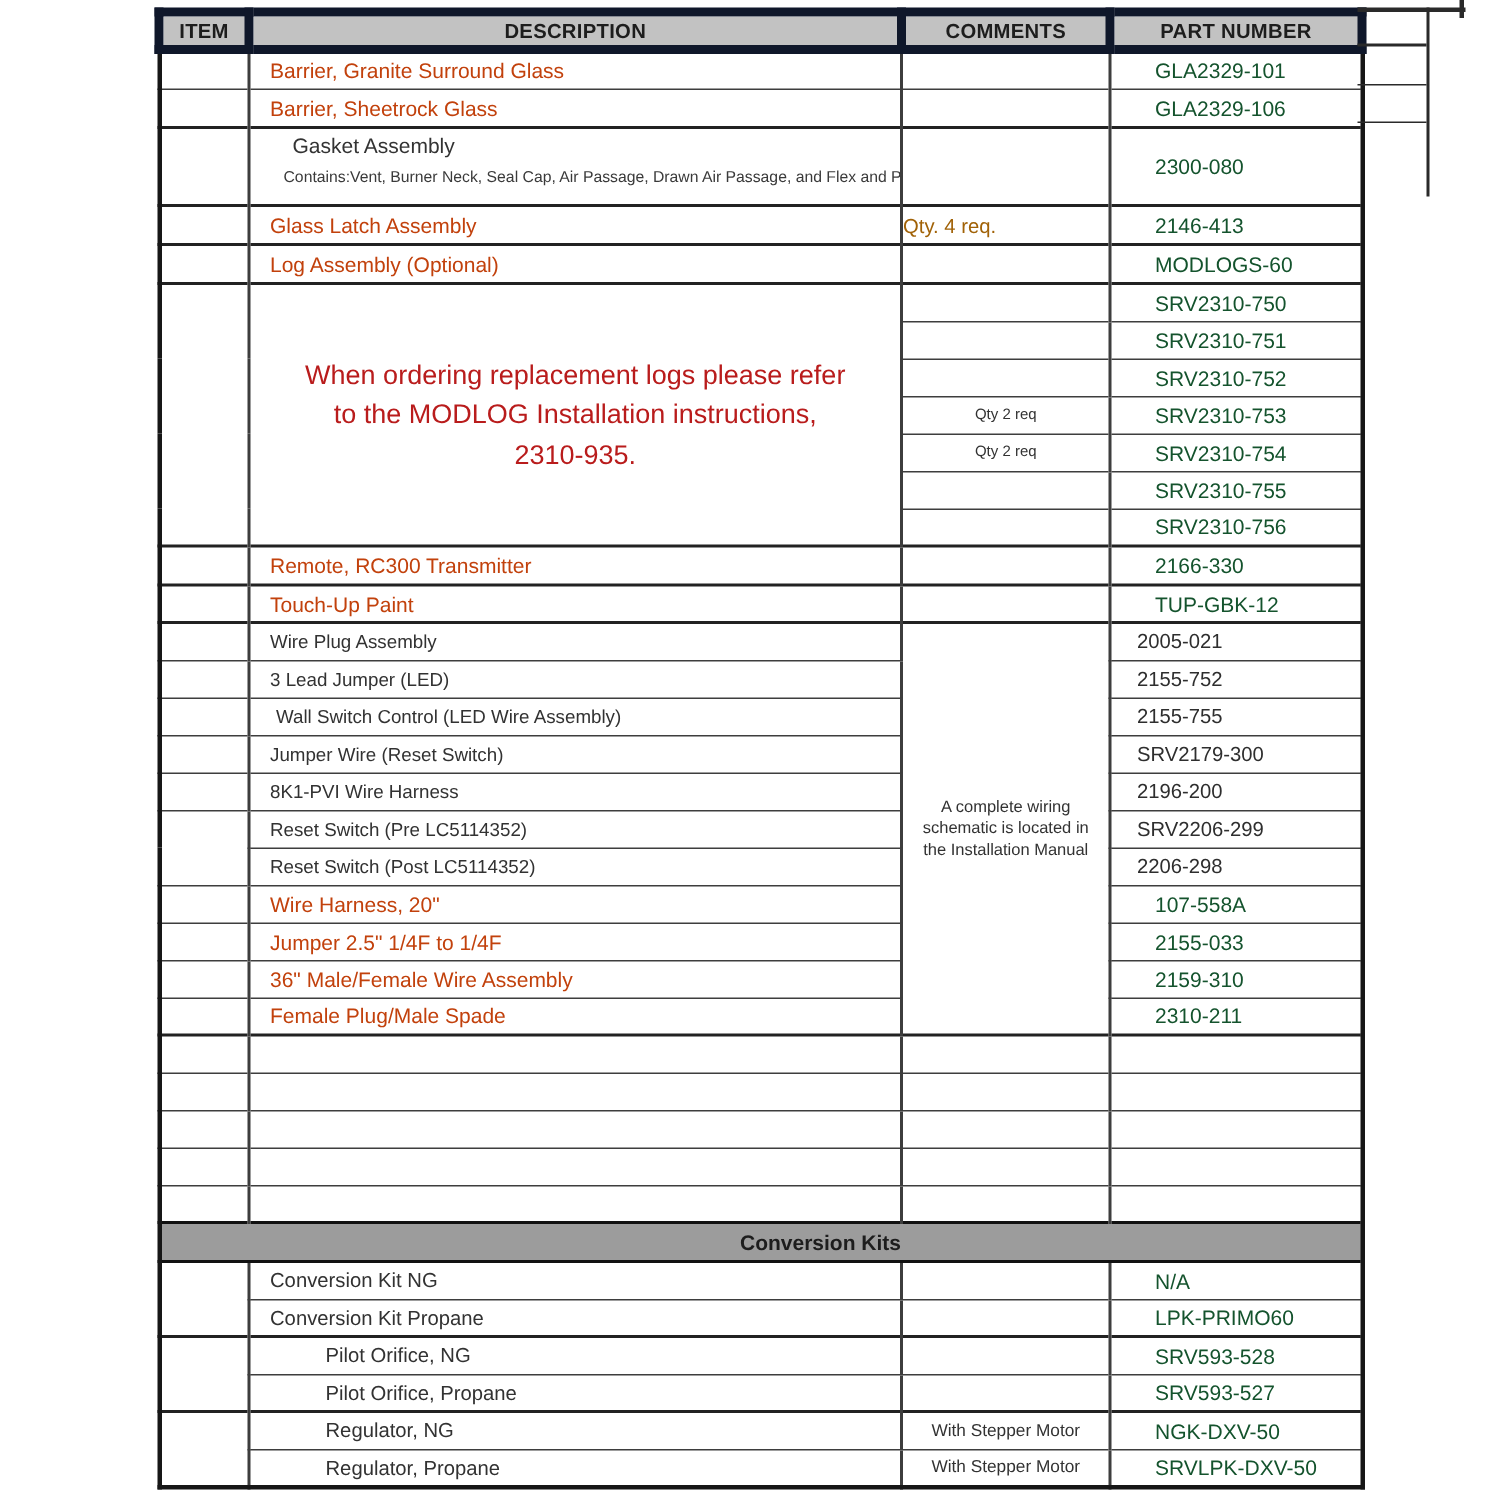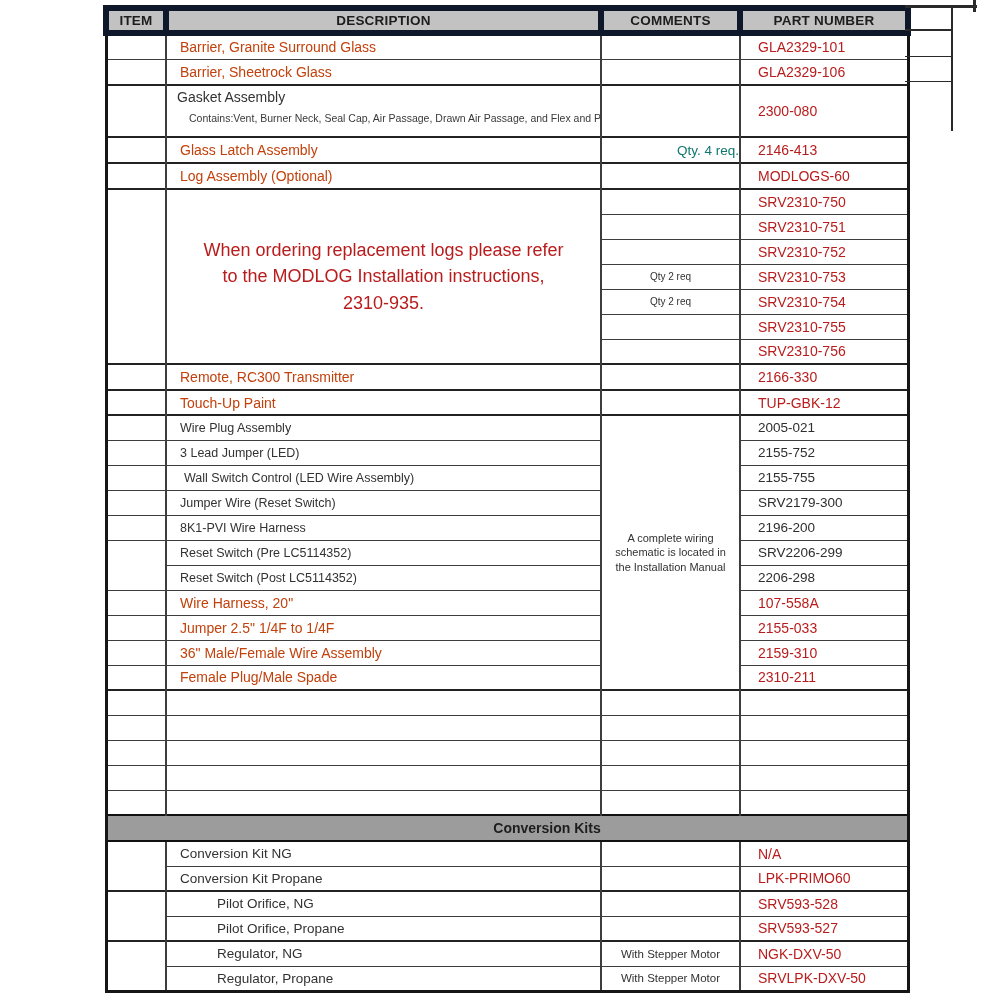--- a/index.html
+++ b/index.html
@@ -49,37 +49,37 @@
   tr.h26 { height: 26px; }
   tr.h52 { height: 52px; }
 
   tr.g > td { border-top-width: 2px; border-top-color: #222; }
 
   td.desc { font-size: 14px; padding-left: 13px; text-align: left; color: #c2410c; }
   td.desc-sm { font-size: 12.5px; padding-left: 13px; text-align: left; color: #323232; }
   td.desc-ind { font-size: 13.5px; padding-left: 50px; text-align: left; color: #323232; }
   td.desc-cv { font-size: 13.5px; padding-left: 13px; text-align: left; color: #323232; }
 
-  td.com { font-size: 13.5px; text-align: right; color: #0f766e; margin-left: 26px; }
+  td.com { font-size: 13.5px; text-align: left; color: #a16207; margin-left: 26px; }
   td.com-sm { font-size: 10px; text-align: center; color: #323232; }
   td.com-xs { font-size: 11.5px; text-align: center; color: #323232; margin-left: 36px; }
 
-  td.part { font-size: 14px; padding-left: 17px; text-align: left; color: #b91c1c; margin-top: 31px; }
+  td.part { font-size: 14px; padding-left: 29px; text-align: left; color: #14532d; margin-top: 31px; }
   td.part-sm { font-size: 13.5px; padding-left: 17px; text-align: left; color: #2e2e2e; }
 
   td.merged-desc {
     font-size: 18px; text-align: center; color: #b91c1c;
     white-space: normal; line-height: 1.45; padding: 0 30px;
   }
   td.merged-com {
     font-size: 11px; text-align: center; color: #323232;
     white-space: normal; line-height: 1.3; padding: 0 5px;
   }
 
-  .gasket-title { font-size: 14px; padding-left: 10px; margin-top: 3px; }
+  .gasket-title { font-size: 14px; padding-left: 28px; margin-top: 3px; }
   .gasket-note  { font-size: 10.5px; padding-left: 22px; margin-top: 7px; color: #3a3a3a; }
 
   td.section-bar {
     background: #9c9c9c;
     border-top: 2px solid #111;
     border-bottom: 2px solid #111;
     font-size: 14px; font-weight: bold; color: #1d1d1d;
     text-align: center; padding-left: 80px;
   }
   tr.bar { height: 26px; }

